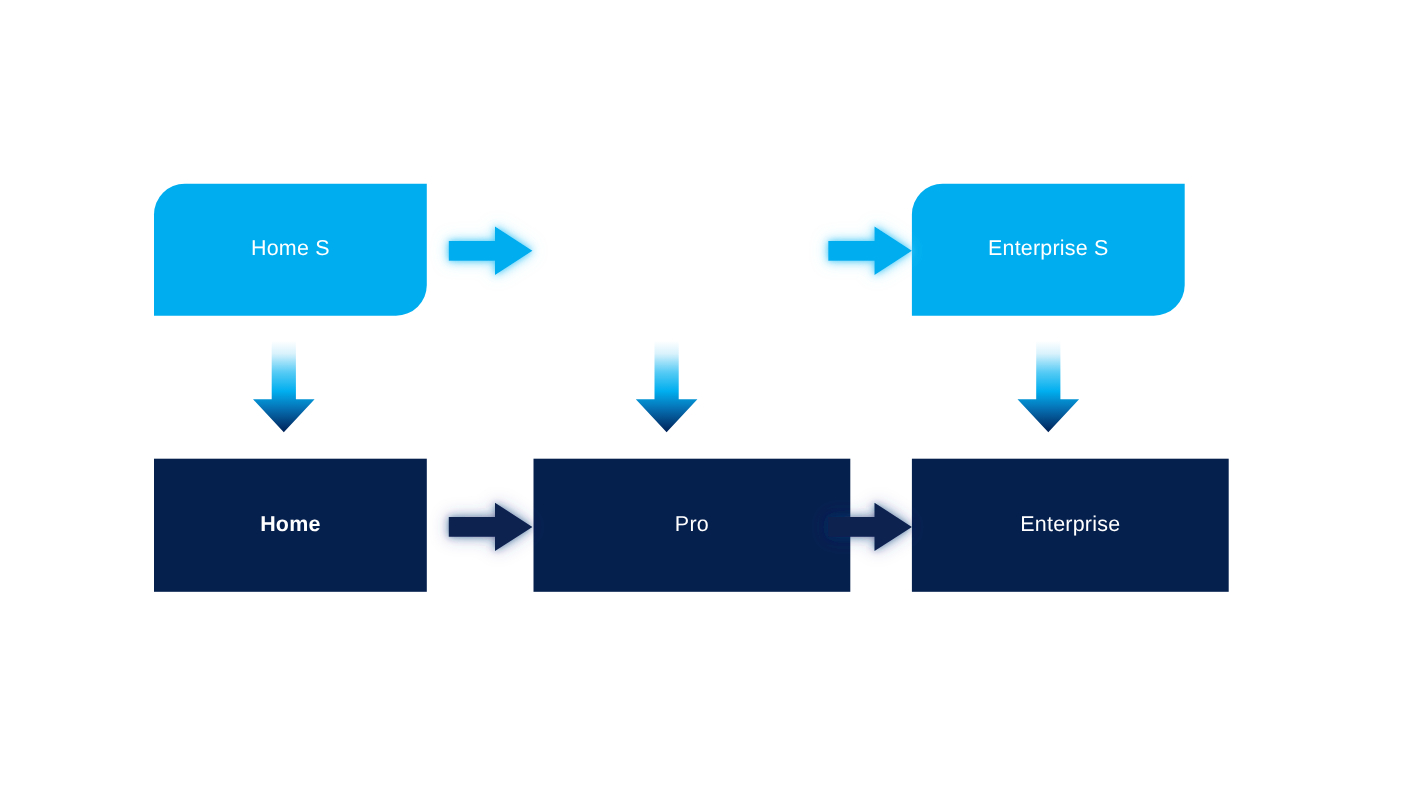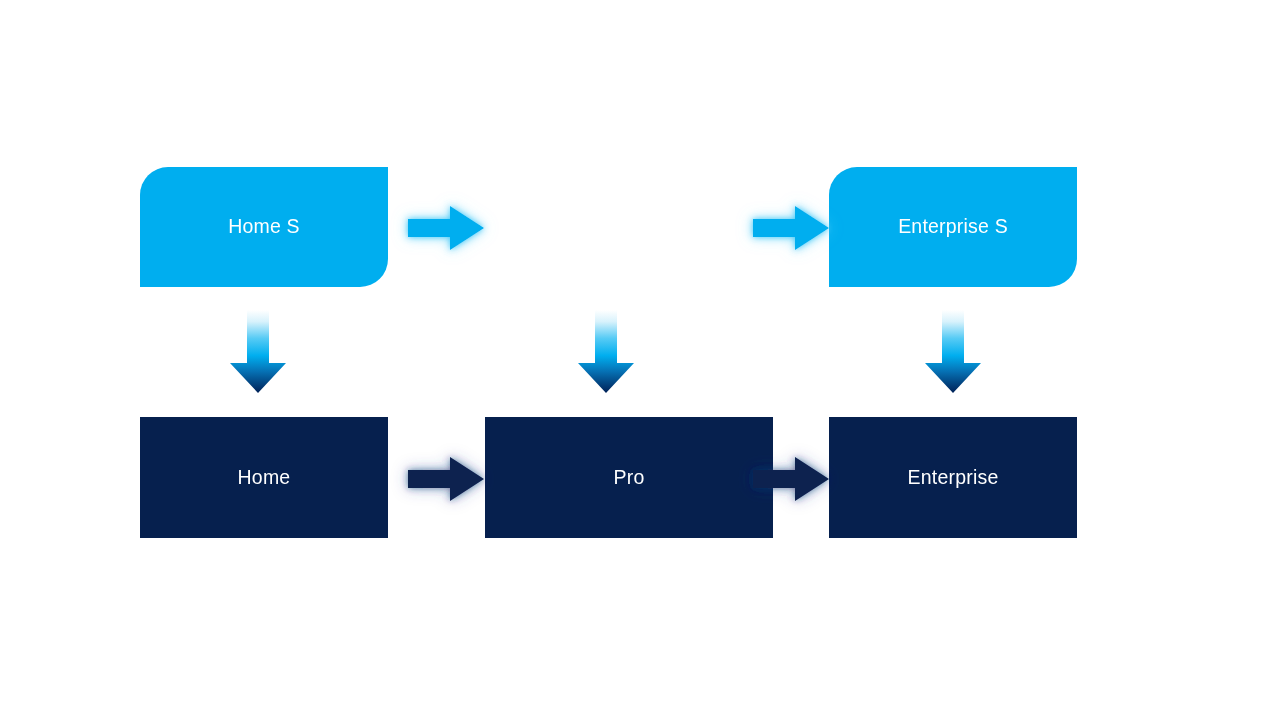--- a/index.html
+++ b/index.html
@@ -122,29 +122,29 @@
       <polygon points="18,0 40,0 40,53 57,53 29,83 1,53 18,53" fill="url(#downGrad)"></polygon>
     </svg>
   </div>
 
   <div class="arrow" style="left:924px; top:310px; width:58px; height:84px;">
     <svg width="58" height="84" viewBox="0 0 58 84">
       <polygon points="18,0 40,0 40,53 57,53 29,83 1,53 18,53" fill="url(#downGrad)"></polygon>
     </svg>
   </div>
 
-  <div class="node node-product" style="left:140px; top:417px; width:248px; height:121px;">
+  <div class="node node-product" style="left:140px; top:417px; width:248px; height:121px;font-weight:bold;">
     <span class="node-label">Home</span>
   </div>
 
   <div class="node node-product" style="left:485px; top:417px; width:288px; height:121px;">
     <span class="node-label">Pro</span>
   </div>
 
-  <div class="node node-product" style="left:829px; top:417px; width:248px; height:121px;text-align:right;">
+  <div class="node node-product" style="left:829px; top:417px; width:288px; height:121px;text-align:right;">
     <span class="node-label">Enterprise</span>
   </div>
 
   <div class="arrow" style="left:406px; top:454px; width:80px; height:50px;">
     <svg width="80" height="50" viewBox="0 0 80 50">
       <polygon points="2,16 44,16 44,3 78,25 44,47 44,34 2,34" fill="#0A2050" filter="url(#glowNavy)"></polygon>
     </svg>
   </div>
 
   <div class="arrow" style="left:751px; top:454px; width:80px; height:50px;">

